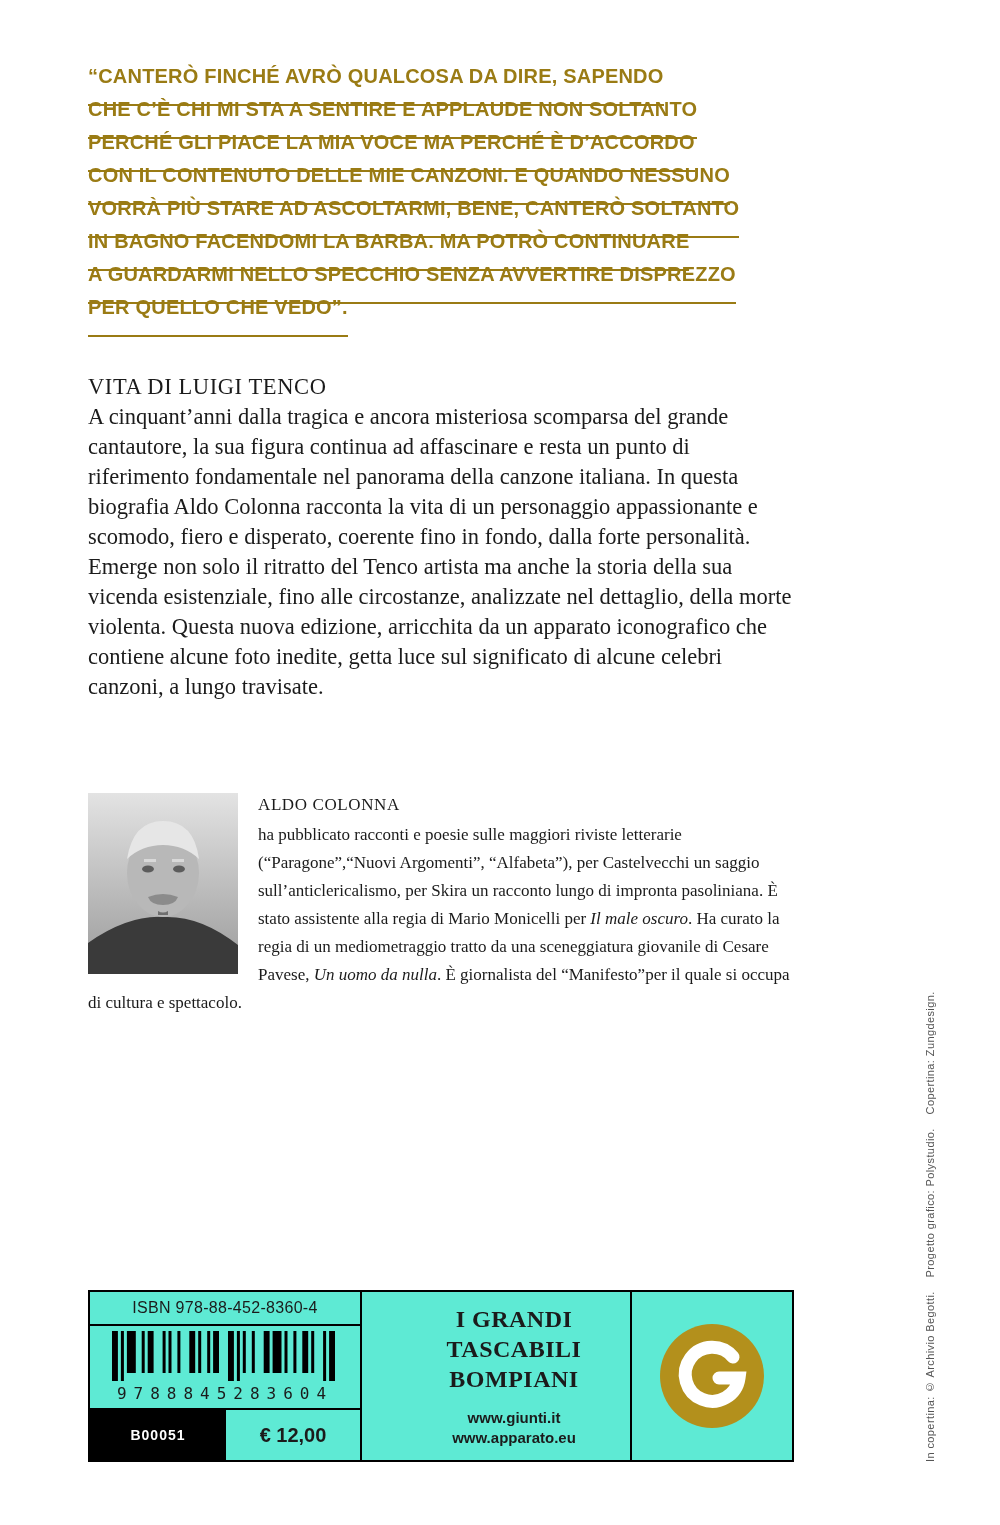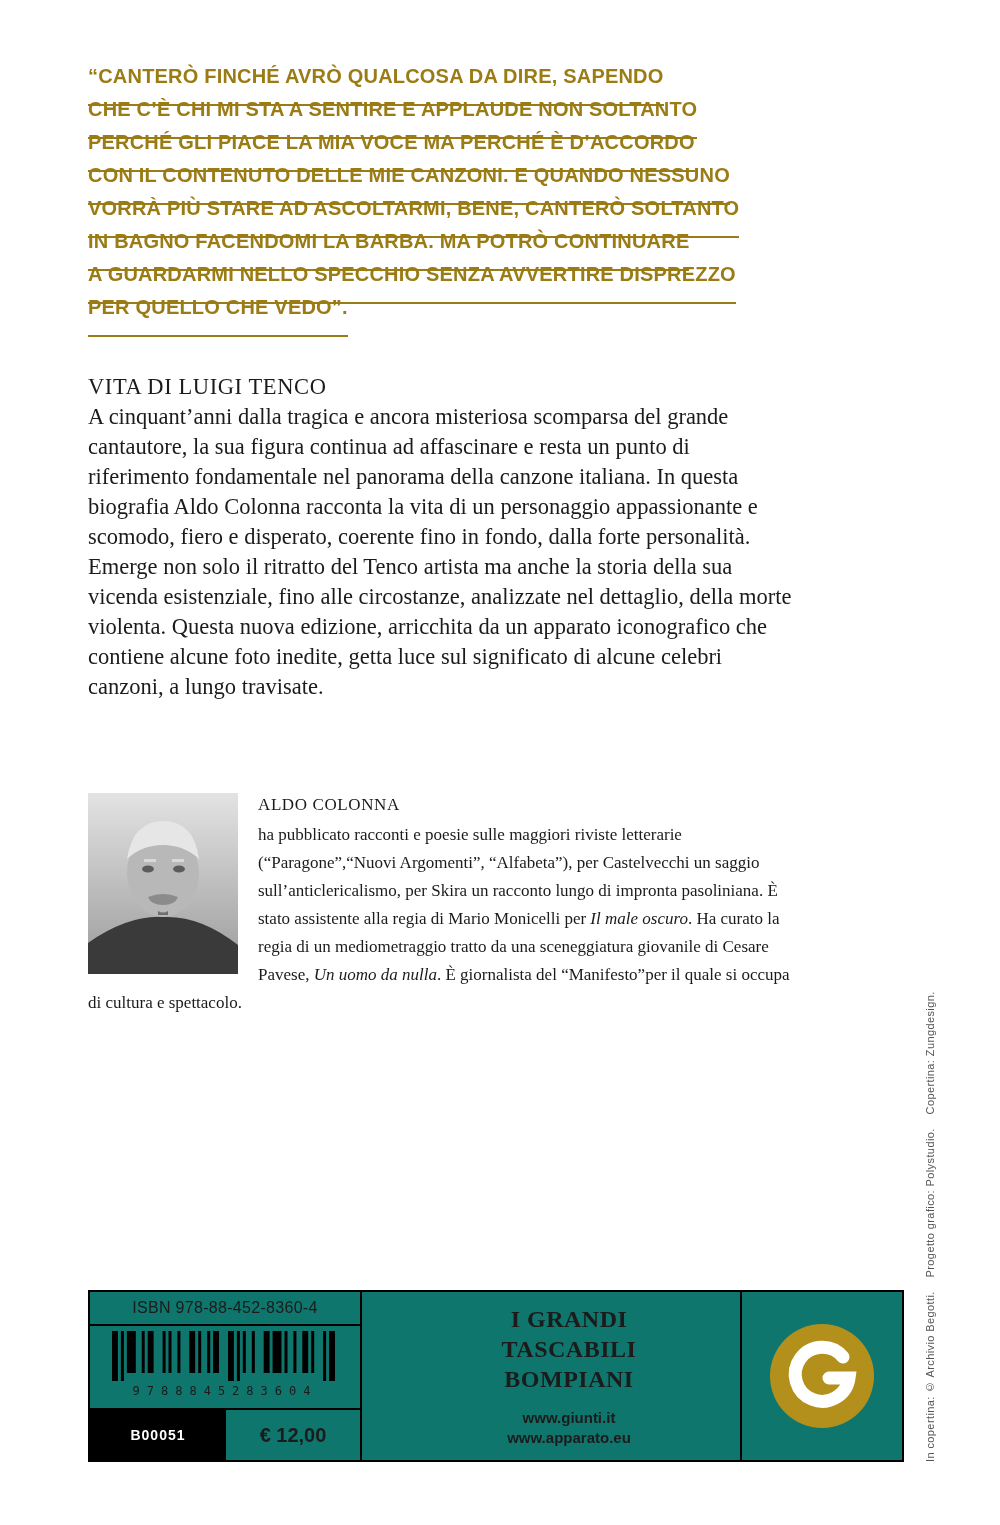--- a/index.html
+++ b/index.html
@@ -36,32 +36,32 @@
   }
   .photo {
     float:left; width:150px; height:181px;
     margin:4px 20px 4px 0; background:#c9c9c9;
   }
   .photo svg { display:block; }
   .author-name { letter-spacing:.6px; line-height:32px; }
 
   
   .infobox {
-    position:absolute; left:88px; top:1290px; width:816px; height:172px;
-    border:2px solid #000; background:#0f766e; display:flex;
+    position:absolute; left:88px; top:1290px; width:706px; height:172px;
+    border:2px solid #000; background:#5eead4; display:flex;
   }
   .cell-barcode { width:272px; border-right:2px solid #000; display:flex; flex-direction:column; }
   .isbn-row {
     height:34px; border-bottom:2px solid #000;
     display:flex; align-items:center; justify-content:center;
     font-family:"Liberation Sans", sans-serif; font-size:16px; letter-spacing:.3px;
   }
   .bars-area { flex:1; display:flex; flex-direction:column; align-items:center; padding-top:5px; }
   .digits {
-    font-family:"DejaVu Sans Mono", monospace; font-size:12px;
+    font-family:"DejaVu Sans Mono", monospace; font-size:16px;
     letter-spacing:7px; text-align:center; margin-top:1px;
   }
   .bottom-row { height:52px; border-top:2px solid #000; display:flex; }
   .code-cell {
     width:136px; background:#000; color:#fff;
     font-family:"Liberation Sans", sans-serif; font-weight:bold;
     font-size:14px; letter-spacing:1px;
     display:flex; align-items:center; justify-content:center;
   }
   .price-cell {

